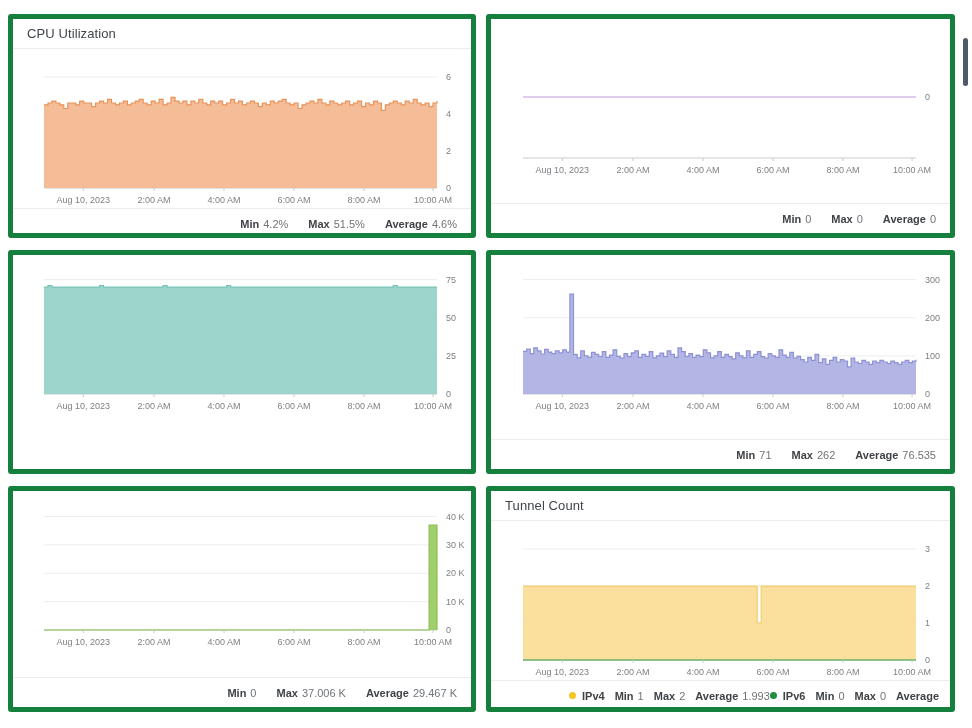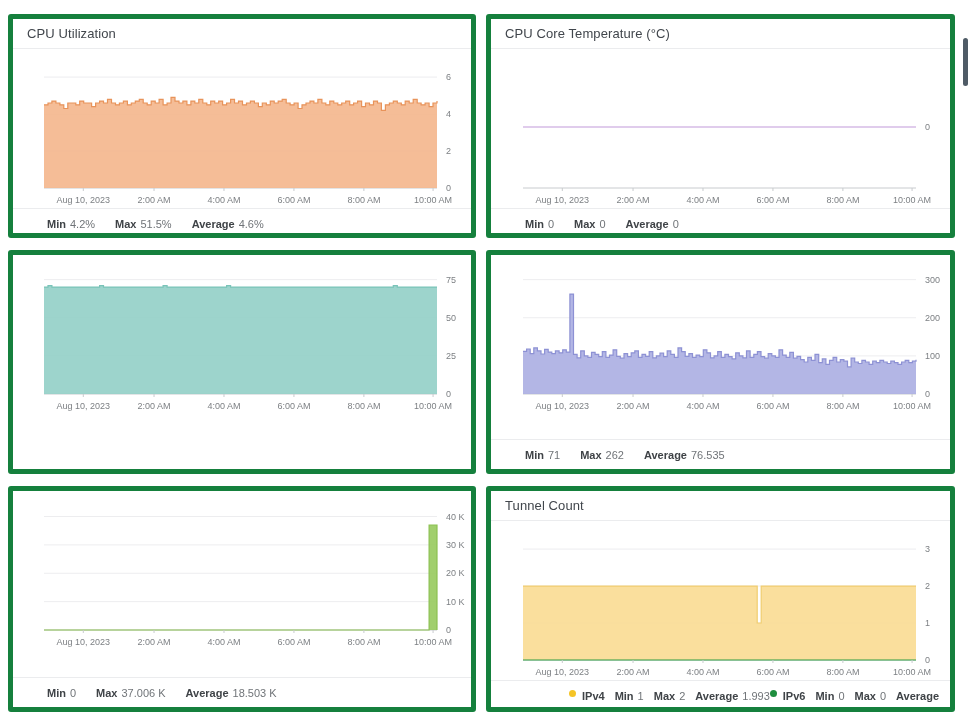--- a/index.html
+++ b/index.html
@@ -21,28 +21,28 @@
   }
   .panel-header{
     height:29px;min-height:29px;border-bottom:1px solid #ebecee;
     display:flex;align-items:center;padding:0 14px;
     font-size:13px;color:#41464c;letter-spacing:.1px;
   }
   .panel-chart{flex:1;position:relative;}
   .panel-chart svg{display:block;margin:5px auto 0;font-family:"Liberation Sans",sans-serif;}
   .panel-footer{
     height:29px;min-height:29px;border-top:1px solid #ebecee;
-    display:flex;align-items:center;justify-content:flex-start;
+    display:flex;align-items:center;justify-content:flex-end;
     padding:0 14px;font-size:11px;color:#707478;
   }
   .stat{margin-left:20px;white-space:nowrap;}
   .stat b{font-weight:700;color:#3f4347;}
   .stat .stat-val{color:#707478;margin-left:4px;}
   .legend-footer{justify-content:space-between;padding:0 14px 0 78px;}
-  .legend-group{display:flex;align-items:flex-start;white-space:nowrap;}
+  .legend-group{display:flex;align-items:center;white-space:nowrap;}
   .legend-group .stat{margin-left:10px;}
   .dot{width:7px;height:7px;border-radius:50%;display:inline-block;}
   .legend-name{font-weight:700;color:#3f4347;margin-left:6px;}
   .scrollbar-thumb{
     position:absolute;right:4px;top:38px;width:5px;height:48px;
     background:#4f5b66;border-radius:3px;
   }
 </style>
 </head>
 <body>
@@ -78,21 +78,20 @@
         </svg>
       </div>
     <div class="panel-footer">
         <span class="stat"><b>Min</b><span class="stat-val">4.2%</span></span>
         <span class="stat"><b>Max</b><span class="stat-val">51.5%</span></span>
         <span class="stat"><b>Average</b><span class="stat-val">4.6%</span></span>
       </div>
   </div>
 
   <div class="panel">
-    <div class="panel-header">CPU Core Temperature (°C)</div>
     <div class="panel-chart">
         <svg viewBox="0 0 452 154" width="452" height="154">
           <line x1="28" y1="73" x2="421" y2="73" stroke="#ededef" stroke-width="1"></line>
           <text x="430" y="76" font-size="9" fill="#7d8084">0</text>
           <line x1="28" y1="134" x2="421" y2="134" stroke="#c8cbce" stroke-width="1"></line>
           <path d="M28.0 73.0H421.0V73.0" fill="none" stroke="#c9a2e2" stroke-width="1.2"></path>
           <line x1="67.30000000000001" y1="134" x2="67.30000000000001" y2="137" stroke="#c8cbce"></line>
           <text x="67.30000000000001" y="149" font-size="9" fill="#7d8084" text-anchor="middle">Aug 10, 2023</text>
           <line x1="138.04000000000002" y1="134" x2="138.04000000000002" y2="137" stroke="#c8cbce"></line>
           <text x="138.04000000000002" y="149" font-size="9" fill="#7d8084" text-anchor="middle">2:00 AM</text>
@@ -201,21 +200,21 @@
           <text x="277.948" y="149" font-size="9" fill="#7d8084" text-anchor="middle">6:00 AM</text>
           <line x1="347.902" y1="134" x2="347.902" y2="137" stroke="#c8cbce"></line>
           <text x="347.902" y="149" font-size="9" fill="#7d8084" text-anchor="middle">8:00 AM</text>
           <line x1="417.07" y1="134" x2="417.07" y2="137" stroke="#c8cbce"></line>
           <text x="417.07" y="149" font-size="9" fill="#7d8084" text-anchor="middle">10:00 AM</text>
         </svg>
       </div>
     <div class="panel-footer">
         <span class="stat"><b>Min</b><span class="stat-val">0</span></span>
         <span class="stat"><b>Max</b><span class="stat-val">37.006 K</span></span>
-        <span class="stat"><b>Average</b><span class="stat-val">18.503 K</span></span>
+        <span class="stat"><b>Average</b><span class="stat-val">29.467 K</span></span>
       </div>
   </div>
 
   <div class="panel">
     <div class="panel-header">Tunnel Count</div>
     <div class="panel-chart">
         <svg viewBox="0 0 452 154" width="452" height="154">
           <text x="430" y="137" font-size="9" fill="#7d8084">0</text>
           <line x1="28" y1="97.03030303030303" x2="421" y2="97.03030303030303" stroke="#ededef" stroke-width="1"></line>
           <text x="430" y="100.03030303030303" font-size="9" fill="#7d8084">1</text>

